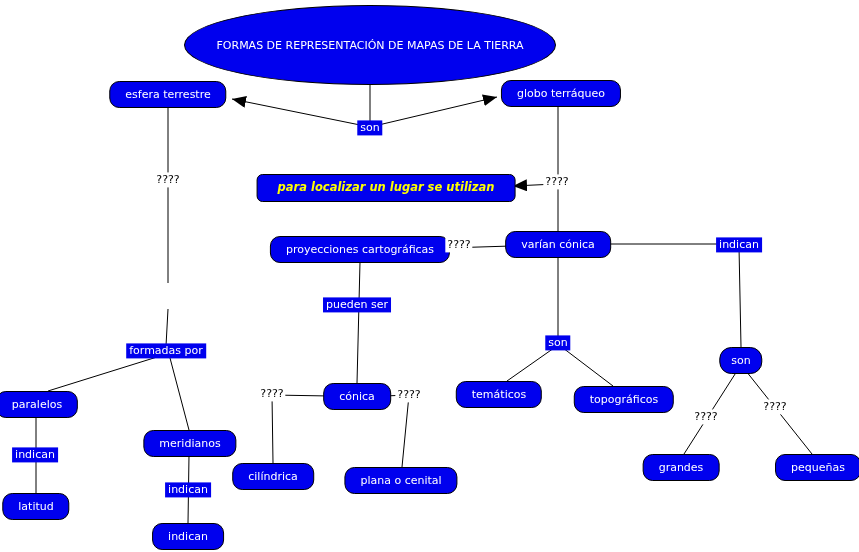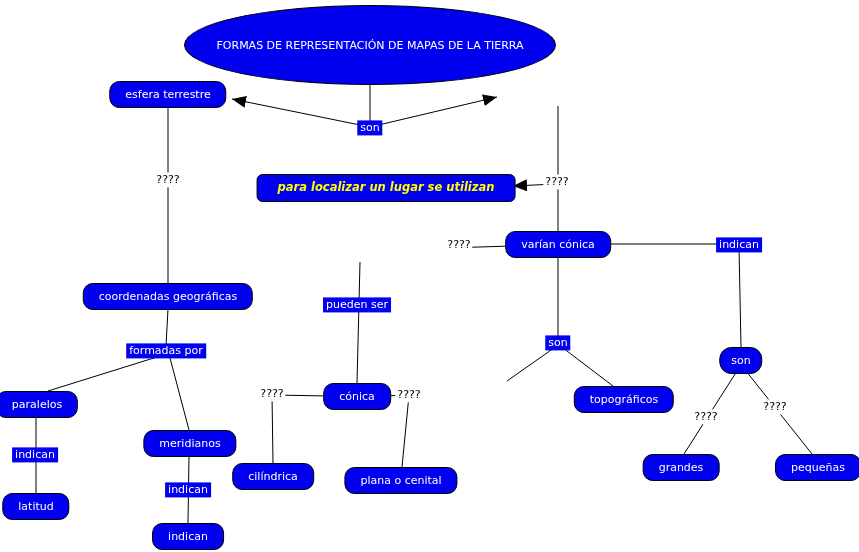--- a/index.html
+++ b/index.html
@@ -114,30 +114,32 @@
       <line x1="737" y1="371" x2="684" y2="454"></line>
       <line x1="746" y1="371" x2="812" y2="454"></line>
     </g>
   </svg>
 
   <div class="ellipse">
     <span>FORMAS DE REPRESENTACIÓN DE MAPAS DE LA TIERRA</span>
   </div>
 
   <div class="node" style="left:168px;top:81px">esfera terrestre</div>
+  <div class="node" style="left:561px;top:80px">globo terráqueo</div>
   <div class="node callout" style="left:386px;top:174px">para localizar un lugar se utilizan</div>
-  <div class="node" style="left:168px;top:283px">coordenadas geográficas</div>
   <div class="node" style="left:37px;top:391px">paralelos</div>
   <div class="node" style="left:190px;top:430px">meridianos</div>
   <div class="node" style="left:36px;top:493px">latitud</div>
   <div class="node" style="left:188px;top:523px">indican</div>
+  <div class="node" style="left:360px;top:236px">proyecciones cartográficas</div>
   <div class="node" style="left:558px;top:231px">varían cónica</div>
   <div class="node" style="left:357px;top:383px">cónica</div>
   <div class="node" style="left:273px;top:463px">cilíndrica</div>
   <div class="node" style="left:401px;top:467px">plana o cenital</div>
+  <div class="node" style="left:499px;top:381px">temáticos</div>
   <div class="node" style="left:624px;top:386px">topográficos</div>
   <div class="node pill" style="left:741px;top:347px">son</div>
   <div class="node" style="left:681px;top:454px">grandes</div>
   <div class="node" style="left:818px;top:454px">pequeñas</div>
 
   <div class="link-label" style="left:370px;top:128px">son</div>
   <div class="link-label" style="left:739px;top:245px">indican</div>
   <div class="link-label" style="left:166px;top:351px">formadas por</div>
   <div class="link-label" style="left:35px;top:455px">indican</div>
   <div class="link-label" style="left:188px;top:490px">indican</div>

